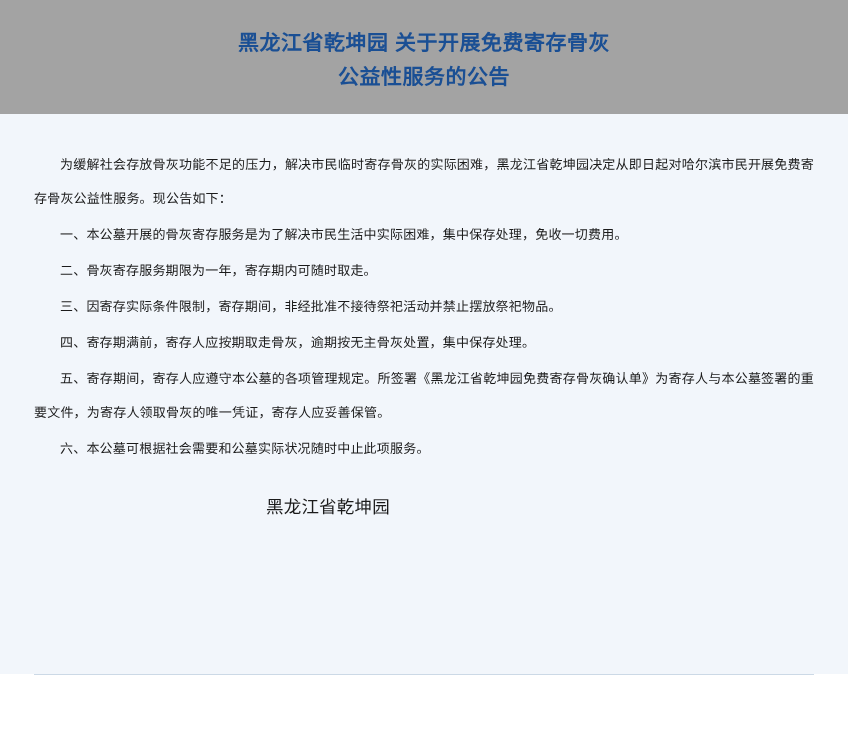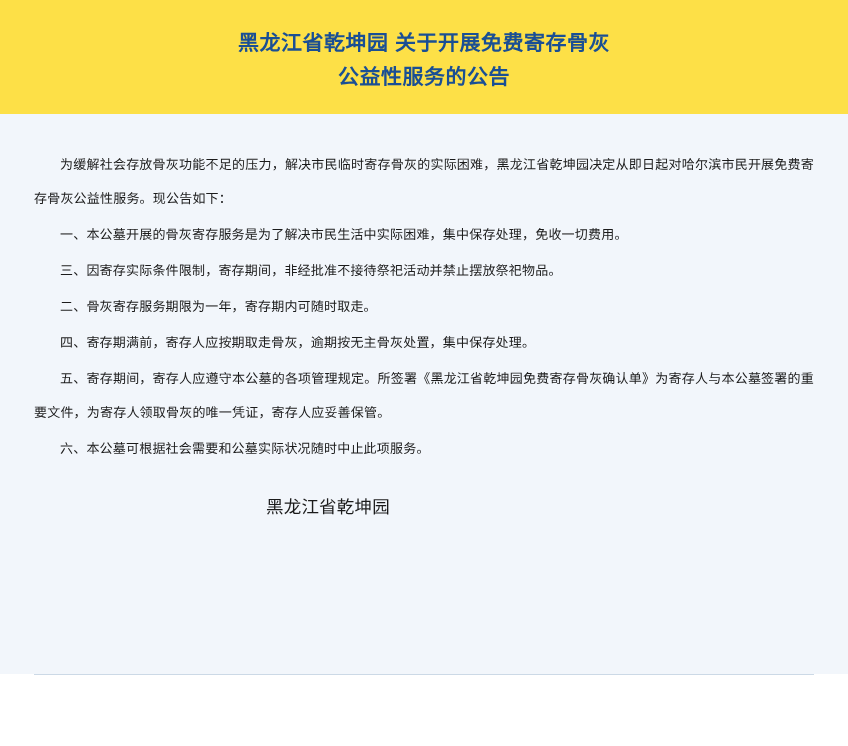--- a/index.html
+++ b/index.html
@@ -15,21 +15,21 @@
   }
   .page {
     position: relative;
     width: 848px;
     height: 746px;
     box-sizing: border-box;
     background: #ffffff;
   }
   .header {
     padding: 26px 60px 20px 60px;
-    background: #fde047;
+    background: #a3a3a3;
     text-align: center;
   }
   .title-line {
     color: #1a4f94;
     font-size: 21px;
     font-weight: bold;
     line-height: 34px;
     letter-spacing: 0.5px;
   }
   .body-panel {
@@ -73,22 +73,22 @@
 <div class="page">
 
   <div class="header">
     <div class="title-line">黑龙江省乾坤园 关于开展免费寄存骨灰</div>
     <div class="title-line">公益性服务的公告</div>
   </div>
 
   <div class="body-panel">
     <p class="para">为缓解社会存放骨灰功能不足的压力，解决市民临时寄存骨灰的实际困难，黑龙江省乾坤园决定从即日起对哈尔滨市民开展免费寄存骨灰公益性服务。现公告如下：</p>
     <p class="para">一、本公墓开展的骨灰寄存服务是为了解决市民生活中实际困难，集中保存处理，免收一切费用。</p>
+    <p class="para">二、骨灰寄存服务期限为一年，寄存期内可随时取走。</p>
     <p class="para">三、因寄存实际条件限制，寄存期间，非经批准不接待祭祀活动并禁止摆放祭祀物品。</p>
-    <p class="para">二、骨灰寄存服务期限为一年，寄存期内可随时取走。</p>
     <p class="para">四、寄存期满前，寄存人应按期取走骨灰，逾期按无主骨灰处置，集中保存处理。</p>
     <p class="para">五、寄存期间，寄存人应遵守本公墓的各项管理规定。所签署《黑龙江省乾坤园免费寄存骨灰确认单》为寄存人与本公墓签署的重要文件，为寄存人领取骨灰的唯一凭证，寄存人应妥善保管。</p>
     <p class="para">六、本公墓可根据社会需要和公墓实际状况随时中止此项服务。</p>
 
     <div class="signature-block">
       <div class="sign-line">黑龙江省乾坤园</div>
     </div>
   </div>
 
   <div class="footer-rule"></div>

